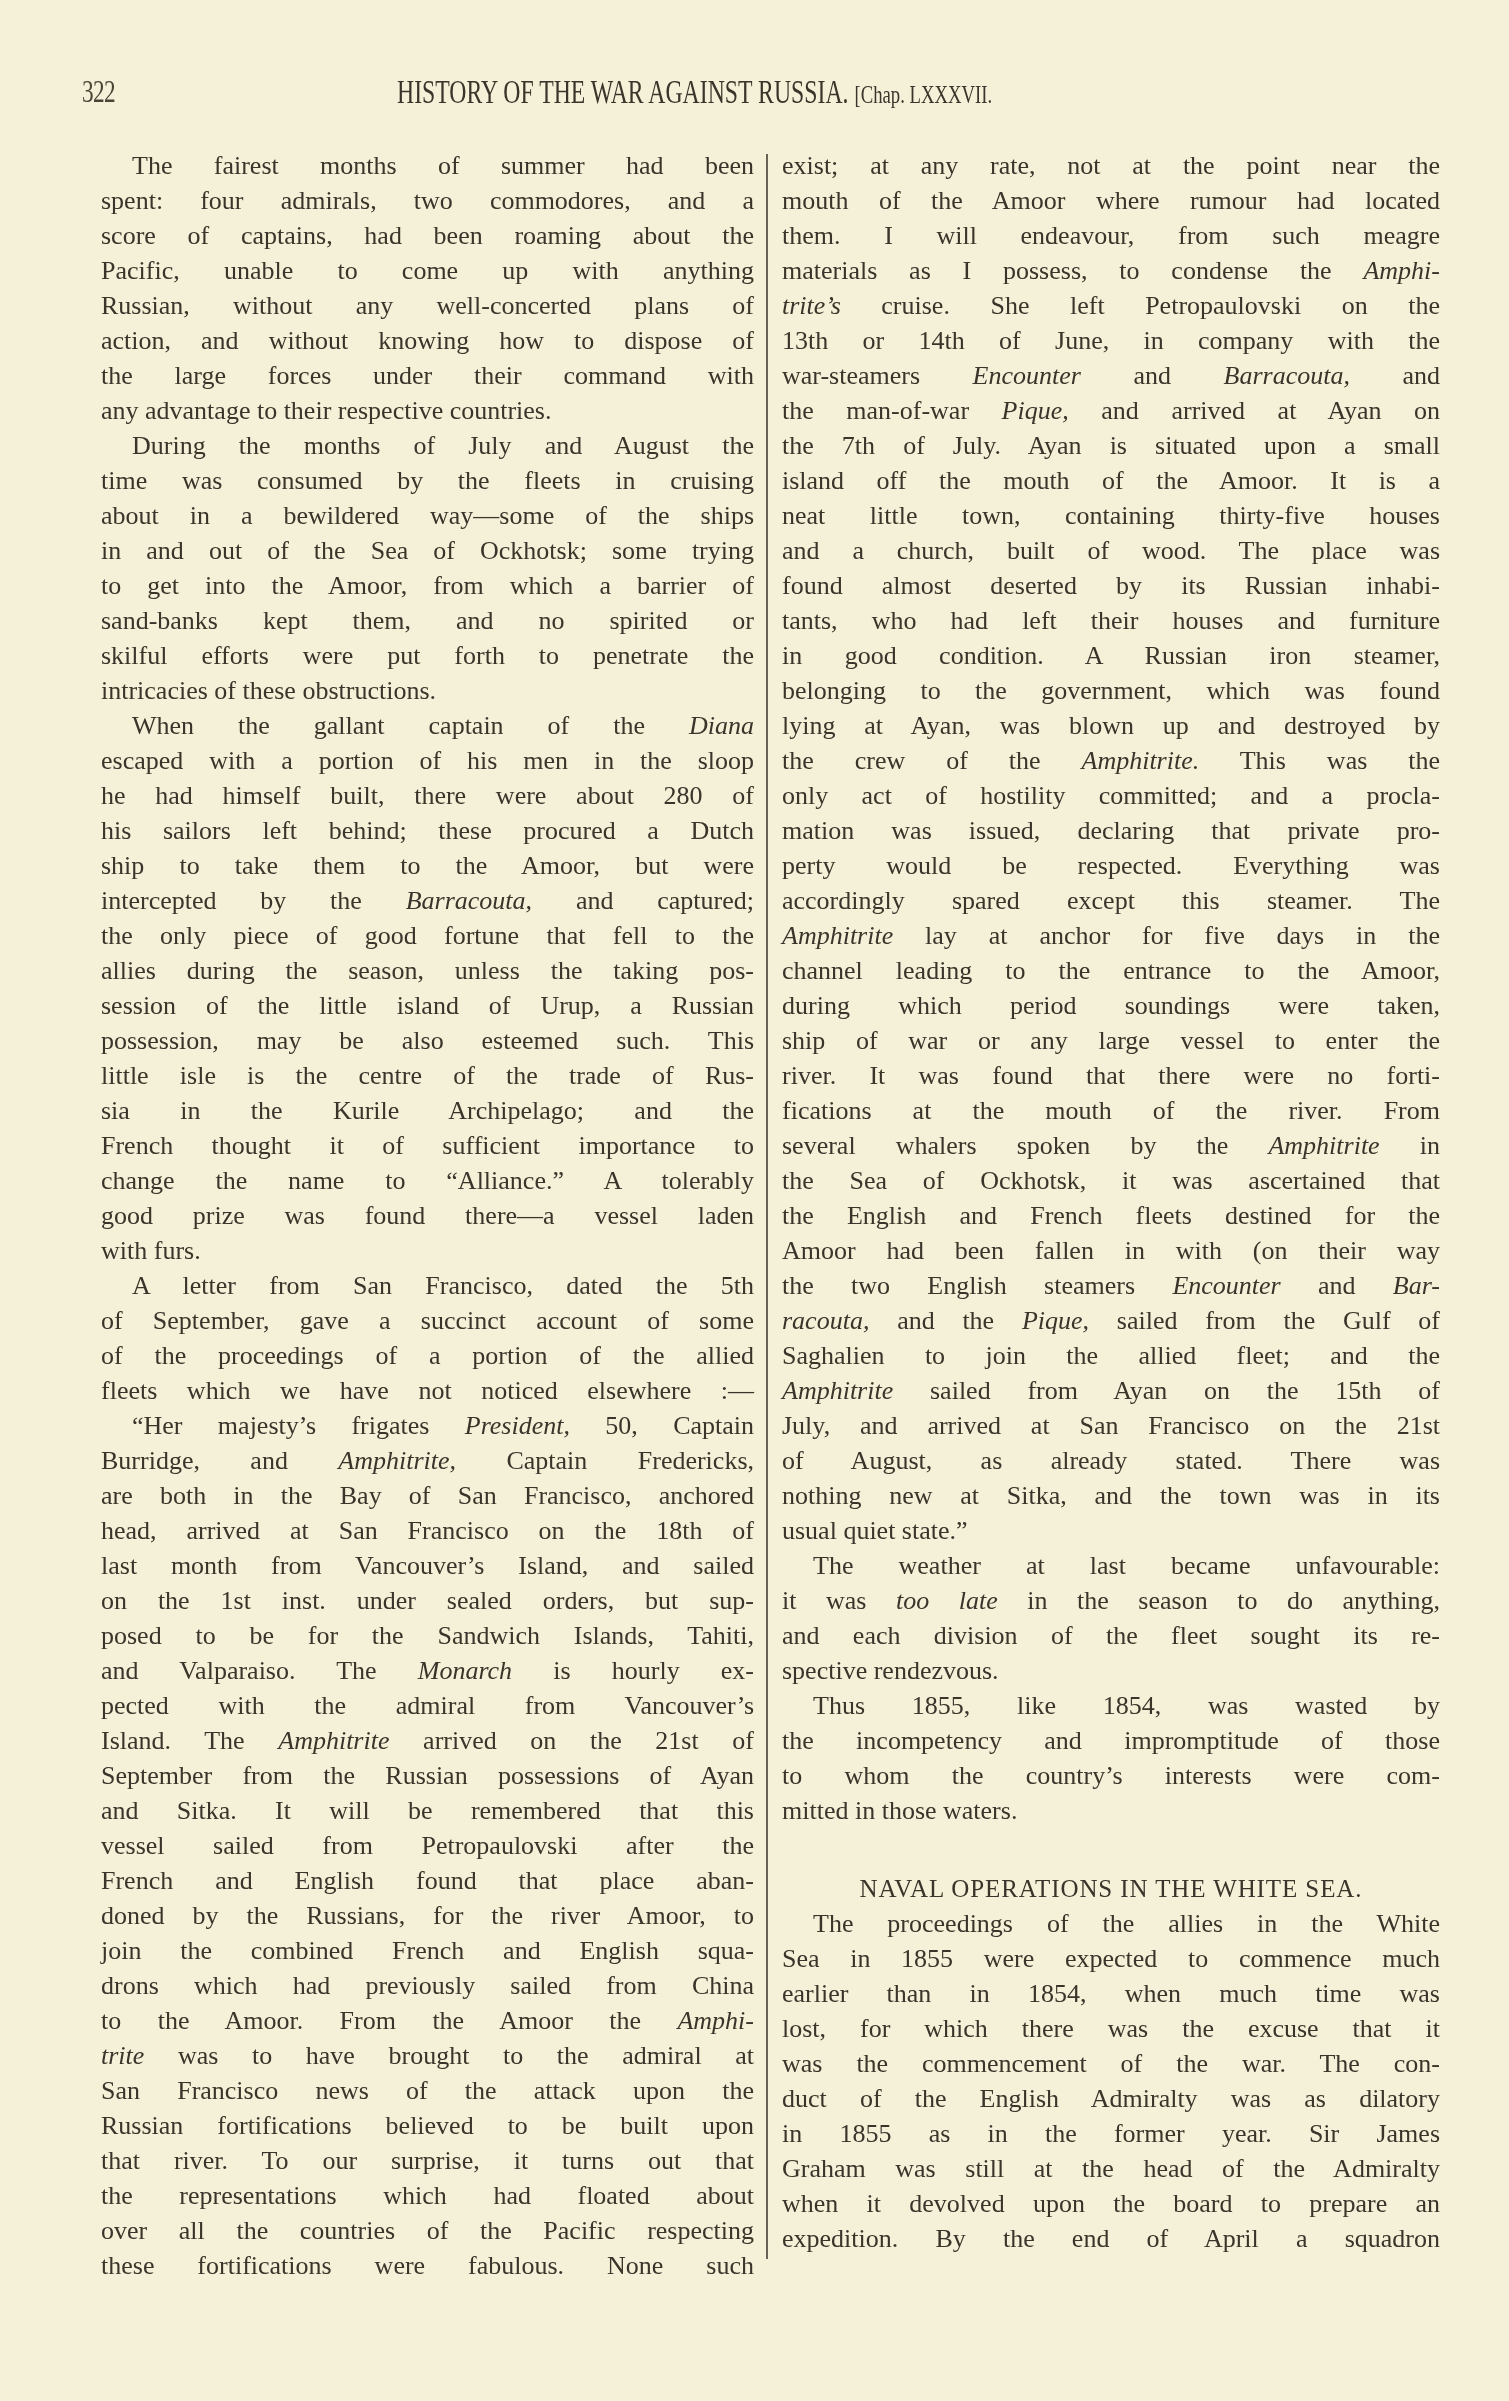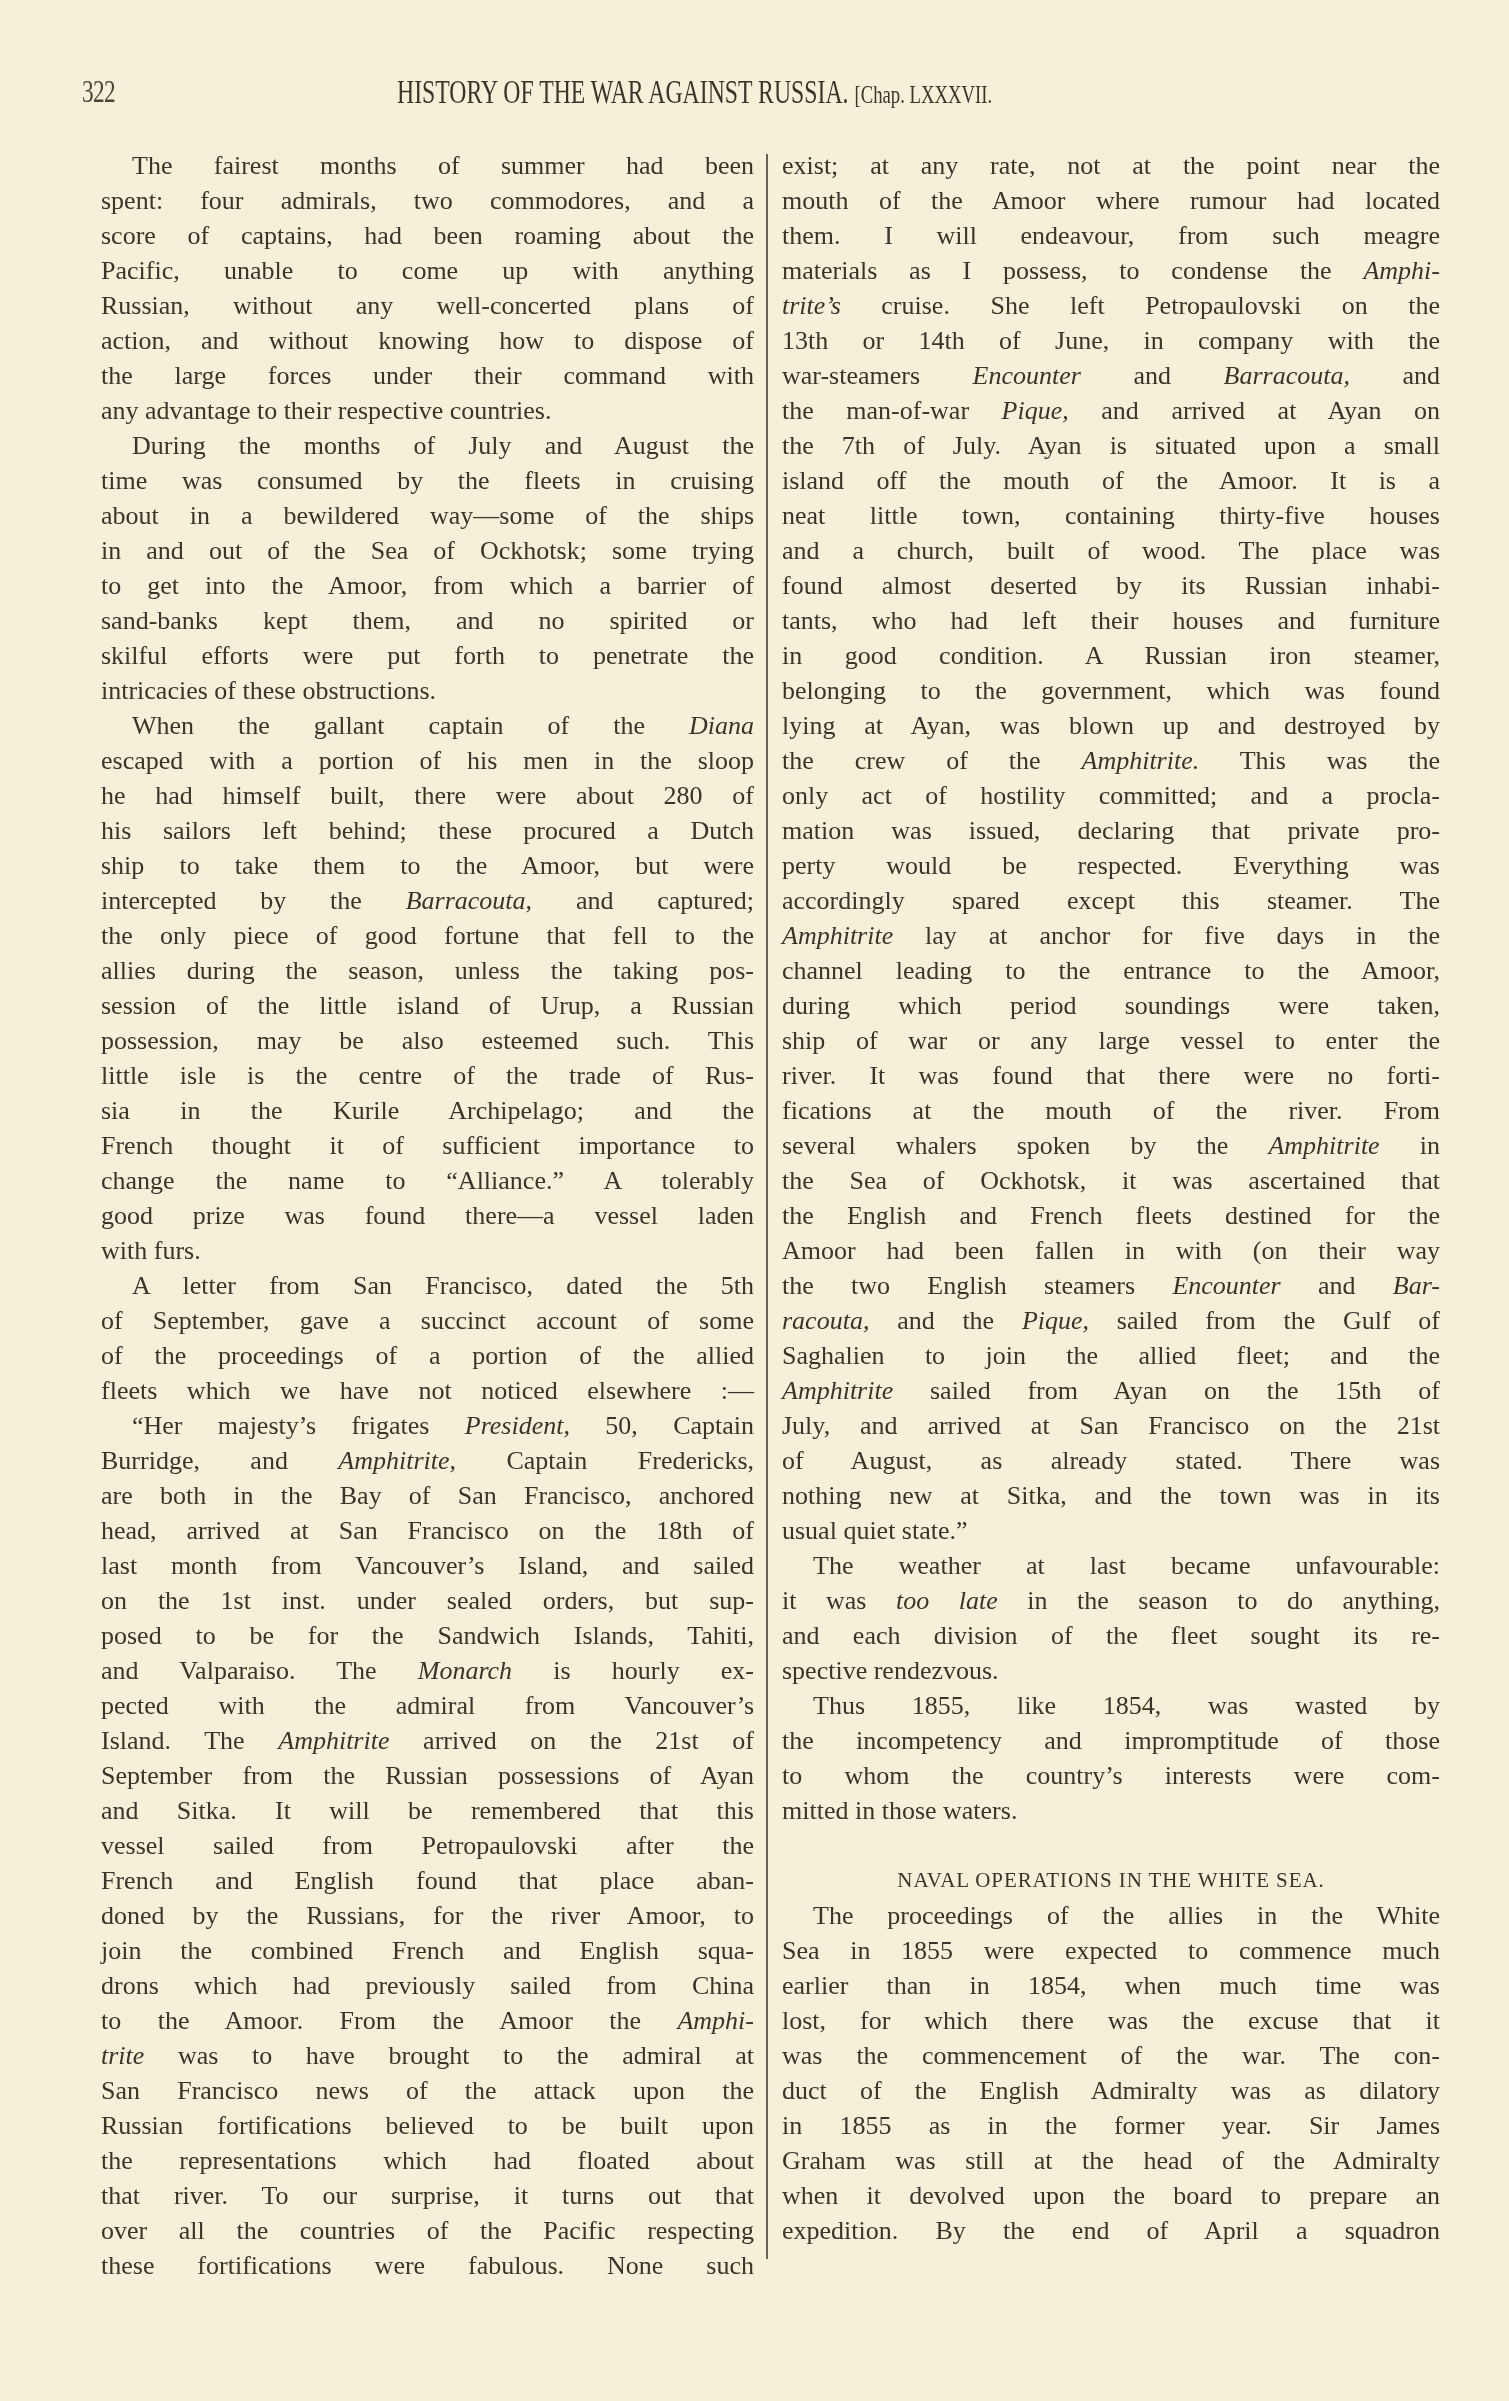--- a/index.html
+++ b/index.html
@@ -36,21 +36,21 @@
   .line {
     height: 35px; line-height: 35px;
     font-size: 26px; white-space: nowrap;
     text-align: justify; text-align-last: justify;
     overflow: visible;
   }
   .line.last { text-align-last: left; }
   .line.indent { padding-left: 31px; }
   .line.heading {
     text-align: right; text-align-last: center;
-    font-size: 21px; letter-spacing: 0.9px;
+    font-size: 25px; letter-spacing: 0.9px; margin-top: 8px;
   }
   .line.gap { height: 35px; }
   i { }
 </style>
 </head>
 <body>
 
 <div class="page-header">
   <span class="page-number">322</span>
   <span class="running-title"><span>HISTORY OF THE WAR AGAINST RUSSIA.</span> <span class="chap">[Chap. LXXXVII.</span></span>
@@ -107,22 +107,22 @@
     <div class="line">and Sitka. It will be remembered that this</div>
     <div class="line">vessel sailed from Petropaulovski after the</div>
     <div class="line">French and English found that place aban-</div>
     <div class="line">doned by the Russians, for the river Amoor, to</div>
     <div class="line">join the combined French and English squa-</div>
     <div class="line">drons which had previously sailed from China</div>
     <div class="line">to the Amoor. From the Amoor the <i>Amphi-</i></div>
     <div class="line"><i>trite</i> was to have brought to the admiral at</div>
     <div class="line">San Francisco news of the attack upon the</div>
     <div class="line">Russian fortifications believed to be built upon</div>
+    <div class="line">that river. To our surprise, it turns out that</div>
     <div class="line">the representations which had floated about</div>
-    <div class="line">that river. To our surprise, it turns out that</div>
     <div class="line">over all the countries of the Pacific respecting</div>
     <div class="line">these fortifications were fabulous. None such</div>
   </div>
 <div class="divider"></div>
 <div class="column col-right">
     <div class="line">exist; at any rate, not at the point near the</div>
     <div class="line">mouth of the Amoor where rumour had located</div>
     <div class="line">them. I will endeavour, from such meagre</div>
     <div class="line">materials as I possess, to condense the <i>Amphi-</i></div>
     <div class="line"><i>trite’s</i> cruise. She left Petropaulovski on the</div>

